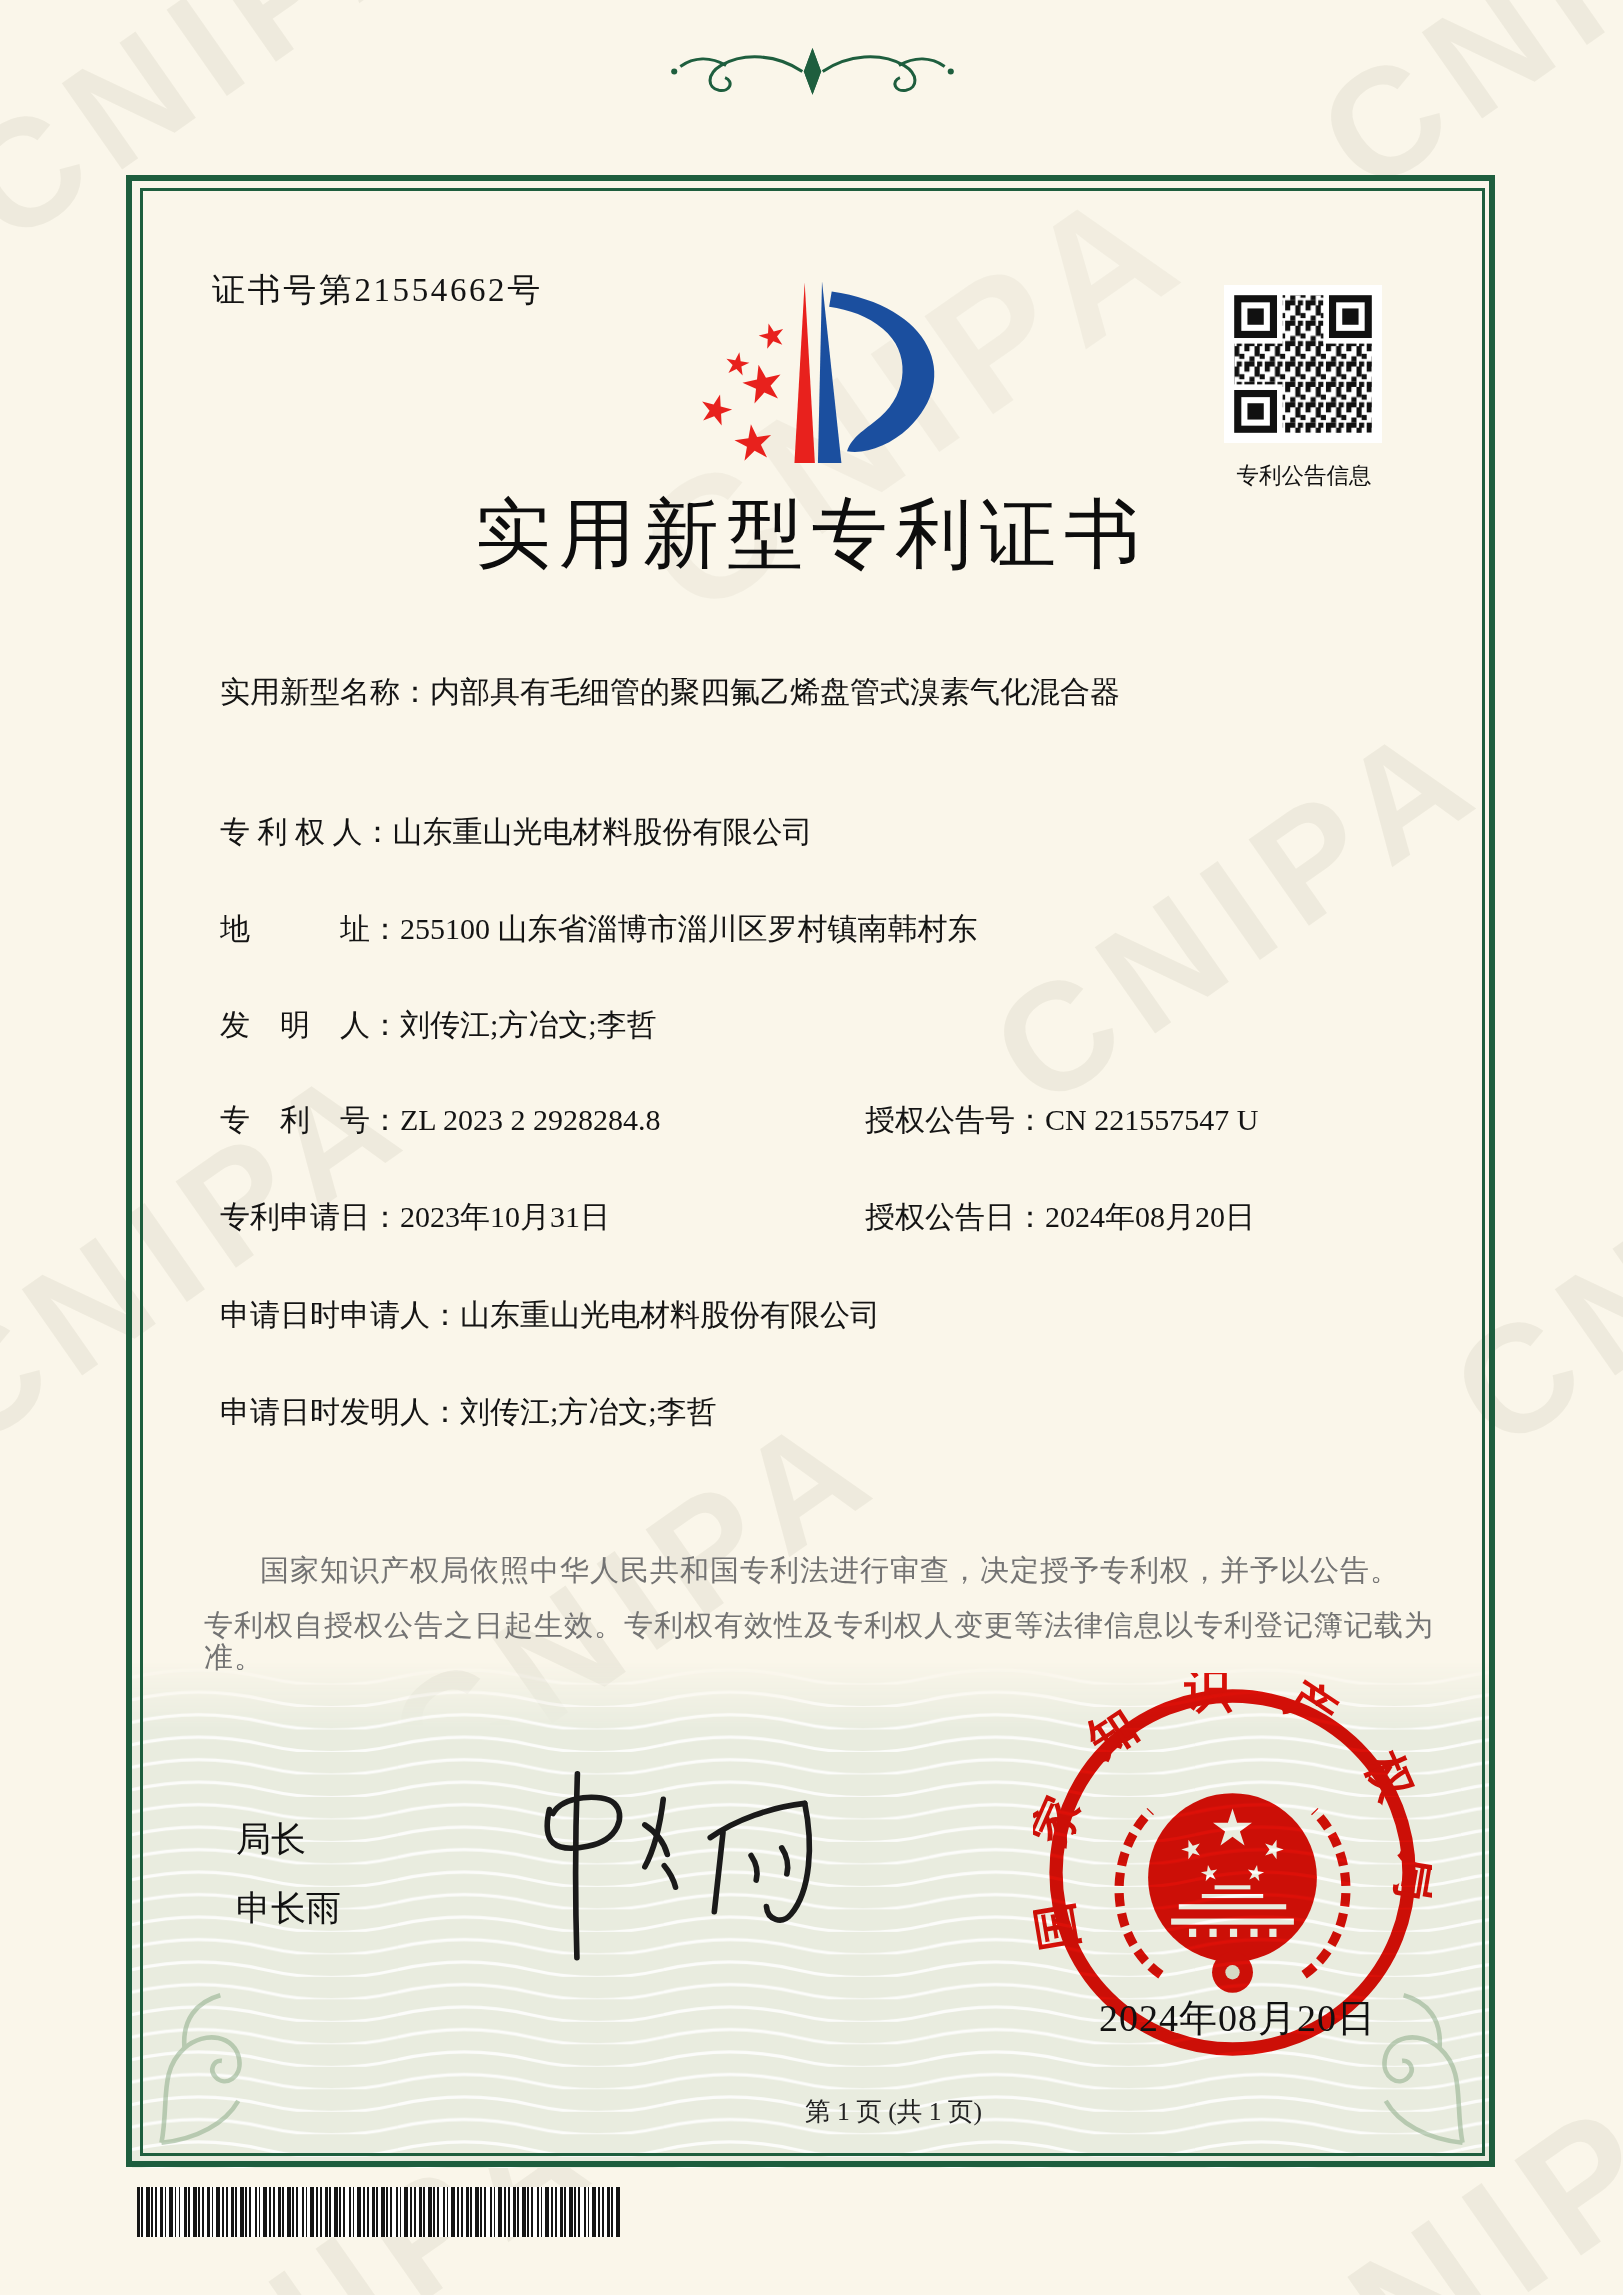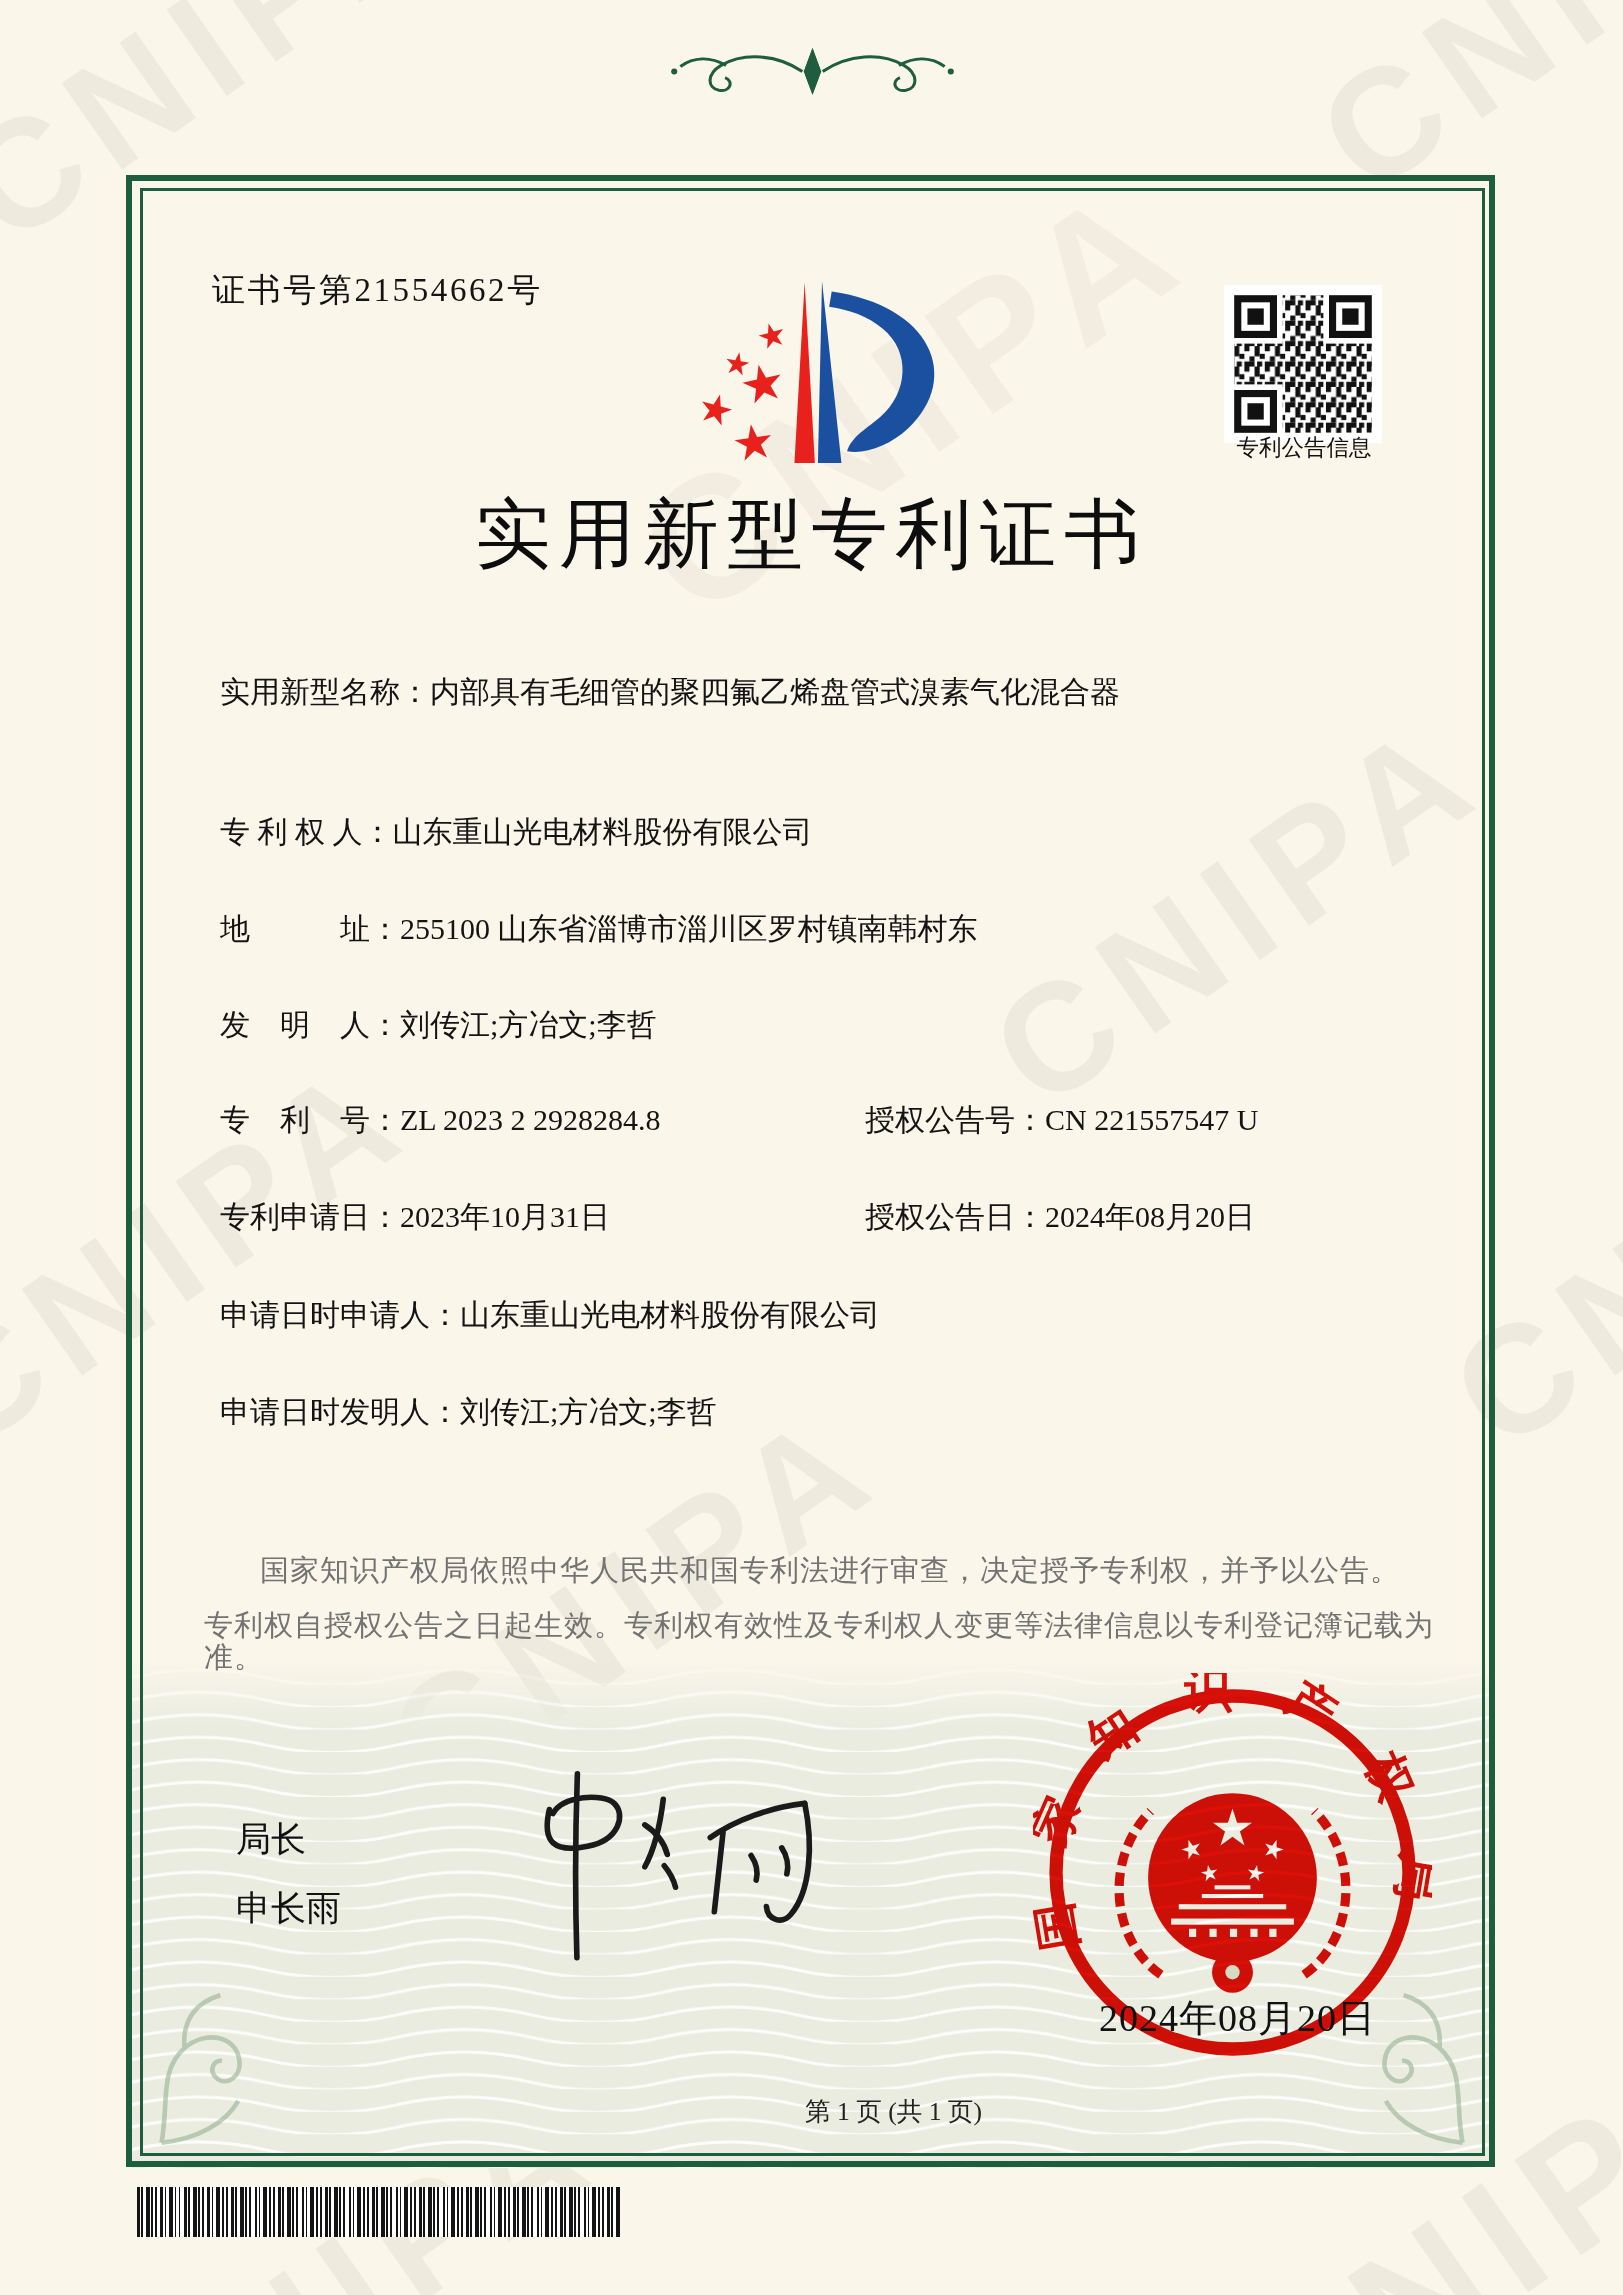--- a/index.html
+++ b/index.html
@@ -14,21 +14,21 @@
   .title{left:0;right:0;top:484px;text-align:center;font-size:76px;font-weight:400;
          letter-spacing:8.2px;color:#0d0d0d;}
   .row{position:absolute;font-size:30px;color:#141414;white-space:nowrap;line-height:1.2;}
   .statement{left:204px;top:1555px;width:1247px;font-size:29px;color:#737373;letter-spacing:1px;}
   .statement p{margin:0 0 23.5px 0;line-height:1.1;}
   .statement p.ind{text-indent:56px;}
   .dirblock{font-family:Liberation Serif, serif;font-weight:500;color:#111;font-size:35px;}
   .sealdate{left:1084px;top:1993px;width:307px;text-align:center;font-size:38px;color:#111;
             letter-spacing:1px;z-index:6;}
   .footer{left:593px;top:2094px;width:389px;text-align:right;font-size:25.6px;color:#222;z-index:5;}
-  .qrcaption{left:1217px;top:432px;width:174px;text-align:center;font-size:22.5px;color:#111;}
+  .qrcaption{left:1217px;top:460px;width:174px;text-align:center;font-size:22.5px;color:#111;}
   .waveband{left:132px;top:1662px;z-index:0;
     -webkit-mask-image:linear-gradient(to bottom,transparent 0,#000 66px);
     mask-image:linear-gradient(to bottom,transparent 0,#000 66px);}
   .barcode{left:137px;top:2187px;width:483px;height:50px;
     background:repeating-linear-gradient(90deg,#141414 0 2.6px,#fff 2.6px 4.1px,#141414 4.1px 5.6px,
       #fff 5.6px 8.7px,#141414 8.7px 12.8px,#fff 12.8px 14.3px,#141414 14.3px 16px,#fff 16px 18.4px,
       #141414 18.4px 20px,#fff 20px 23.5px);}
   .z5{z-index:5;} .z4{z-index:4;} .z3{z-index:3;} .z2{z-index:2;} .z1{z-index:1;}
 </style>
 </head>

